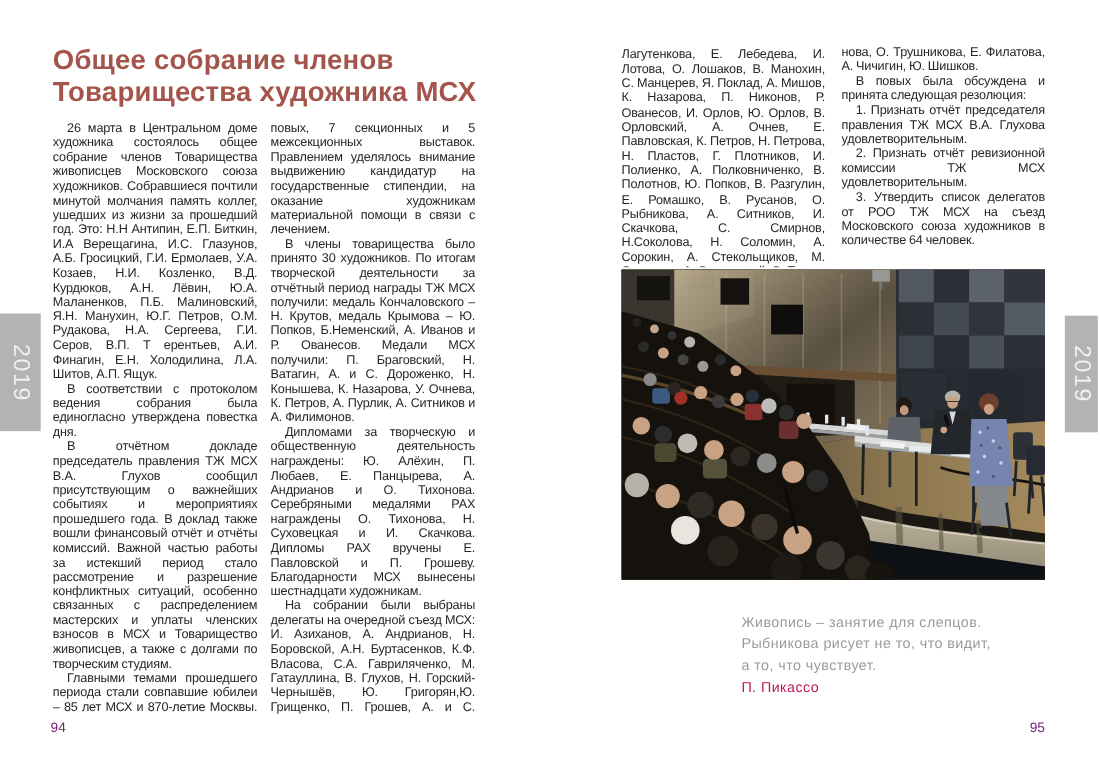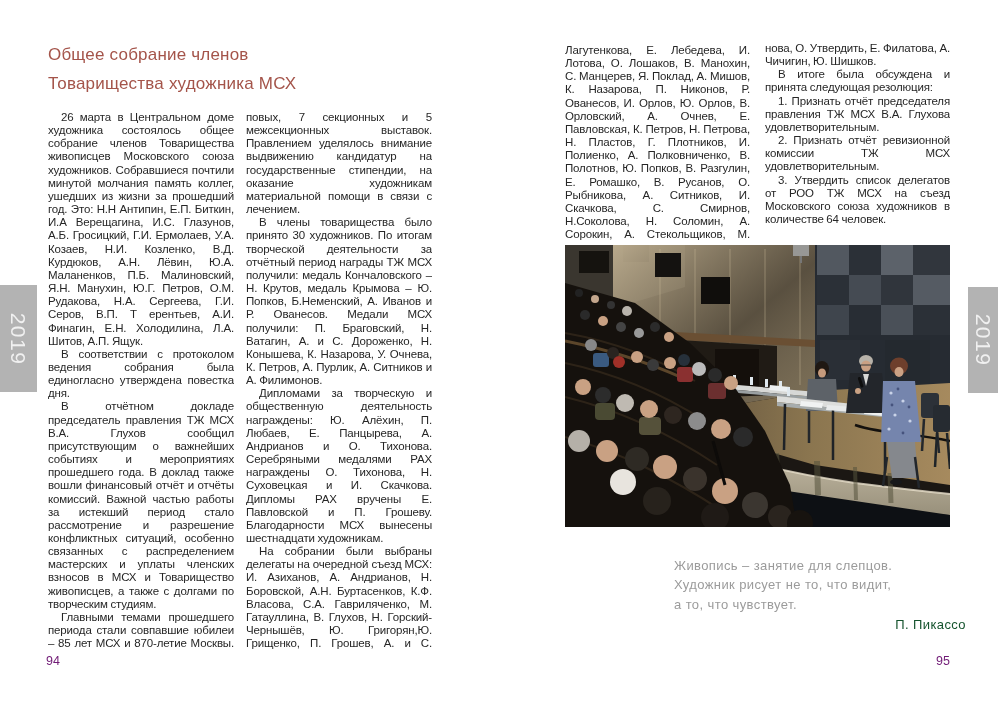--- a/index.html
+++ b/index.html
@@ -1,20 +1,20 @@
 <!DOCTYPE html>
 <html lang="ru"><head>
 <meta charset="utf-8">
 <style>
   html,body{margin:0;padding:0;background:#ffffff;}
   body{width:1000px;height:710px;overflow:hidden;font-family:"Liberation Sans",sans-serif;}
   .spread{position:relative;width:1000px;height:710px;background:#ffffff;}
 
   .title{position:absolute;left:48px;top:41px;width:430px;
-         font-size:17px;line-height:28.5px;font-weight:400;
+         font-size:25px;line-height:28.5px;font-weight:700;
          color:#a4544a;letter-spacing:.2px;}
 
   .col{position:absolute;text-align:justify;color:#262626;
        font-size:11.5px;line-height:13.15px;letter-spacing:-.15px;word-spacing:-.4px;
        overflow:hidden;}
   .col p{margin:0;}
   .col p.ind{text-indent:13px;}
   #col-l1{left:48px;top:111px;width:186px;height:540px;}
   #col-l2{left:246px;top:111px;width:186px;height:540px;}
   #col-r1{left:565px;top:44px;width:185px;height:199px;}
@@ -30,21 +30,21 @@
   #tab-right{left:968px;top:287px;width:30px;height:106px;}
   .year-tab span{color:#f0f0f0;font-size:21px;letter-spacing:1.5px;
                  white-space:nowrap;transform:rotate(90deg);}
 
   .photo{position:absolute;left:565px;top:245px;width:385px;height:282px;
          overflow:hidden;background:#1b1713;}
 
   .quote{position:absolute;left:658px;top:556px;width:292px;
          color:#9b9b9b;font-size:13px;line-height:19.4px;letter-spacing:.4px;margin-left:16px;}
   .quote .qline{white-space:nowrap;}
-  .quote .author{text-align:right;margin-top:1px;color:#14532d;}
+  .quote .author{margin-top:1px;color:#be185d;}
 </style>
 </head>
 <body>
 
 <div class="spread">
 
   <div class="year-tab" id="tab-left">
     <span>2019</span>
   </div>
 
@@ -69,22 +69,22 @@
     <p class="ind">В члены товарищества было принято 30 художников. По итогам творческой деятельности за отчётный период награды ТЖ МСХ получили: медаль Кончаловского – Н. Крутов, медаль Крымова – Ю. Попков, Б.Неменский, А. Иванов и Р. Ованесов. Медали МСХ получили: П. Браговский, Н. Ватагин, А. и С. Дороженко, Н. Конышева, К. Назарова, У. Очнева, К. Петров, А. Пурлик, А. Ситников и А. Филимонов.</p>
     <p class="ind">Дипломами за творческую и общественную деятельность награждены: Ю. Алёхин, П. Любаев, Е. Панцырева, А. Андрианов и О. Тихонова. Серебряными медалями РАХ награждены О. Тихонова, Н. Суховецкая и И. Скачкова. Дипломы РАХ вручены Е. Павловской и П. Грошеву. Благодарности МСХ вынесены шестнадцати художникам.</p>
     <p class="ind">На собрании были выбраны делегаты на очередной съезд МСХ: И. Азиханов, А. Андрианов, Н. Боровской, А.Н. Буртасенков, К.Ф. Власова, С.А. Гавриляченко, М. Гатауллина, В. Глухов, Н. Горский-Чернышёв, Ю. Григорян,Ю. Грищенко, П. Грошев, А. и С. Дороженко, Ю. Ж укова, М. Журов, Н. Зайцев, В. Звягинцев, В. Калинин, Г. Кожанов, Н. Крутов, В. Куколь, В.</p>
   </div>
 
   <div class="col" id="col-r1">
     <p>Лагутенкова, Е. Лебедева, И. Лотова, О. Лошаков, В. Манохин, С. Манцерев, Я. Поклад, А. Мишов, К. Назарова, П. Никонов, Р. Ованесов, И. Орлов, Ю. Орлов, В. Орловский, А. Очнев, Е. Павловская, К. Петров, Н. Петрова, Н. Пластов, Г. Плотников, И. Полиенко, А. Полковниченко, В. Полотнов, Ю. Попков, В. Разгулин, Е. Ромашко, В. Русанов, О. Рыбникова, А. Ситников, И. Скачкова, С. Смирнов, Н.Соколова, Н. Соломин, А. Сорокин, А.  Стекольщиков, М. Суворова, А. Суховецкий, О. Тихо-</p>
   </div>
 
   <div class="col" id="col-r2">
-    <p>нова, О. Утвердить, Е. Филатова, А. Чичигин, Ю. Шишков.</p>
-    <p class="ind">В итоге была обсуждена и принята следующая резолюция:</p>
+    <p>нова, О. Трушникова, Е. Филатова, А. Чичигин, Ю. Шишков.</p>
+    <p class="ind">В повых была обсуждена и принята следующая резолюция:</p>
     <p class="ind">1. Признать отчёт председателя правления ТЖ МСХ В.А. Глухова удовлетворительным.</p>
     <p class="ind">2. Признать отчёт ревизионной комиссии ТЖ МСХ удовлетворительным.</p>
     <p class="ind">3. Утвердить список делегатов от РОО ТЖ МСХ на съезд Московского союза художников в количестве 64 человек.</p>
   </div>
 
   <svg class="photo" role="img" viewBox="0 0 385 282" width="385" height="282" xmlns="http://www.w3.org/2000/svg" aria-label="Общее собрание в зале: амфитеатр со зрителями слева, президиум за столами на сцене справа">
     <defs>
       <linearGradient id="trav" x1="0" y1="0" x2="1" y2="1">
         <stop offset="0" stop-color="#b8a98c"></stop>
           <stop offset=".55" stop-color="#a2927476"></stop>
@@ -307,21 +307,21 @@
           <circle cx="150" cy="272" r="14" fill="#1f1a16"></circle>
         <circle cx="215" cy="272" r="12" fill="#2a241e"></circle>
           <circle cx="235" cy="278" r="13" fill="#17130f"></circle>
       </g>
       <line x1="148" y1="196" x2="160" y2="240" stroke="#0d0b09" stroke-width="3"></line>
     </g>
   </svg>
 
   <div class="quote">
     <div class="qline">Живопись – занятие для слепцов.</div>
-    <div class="qline">Художник рисует не то, что видит,</div>
+    <div class="qline">Рыбникова рисует не то, что видит,</div>
     <div class="qline">а то, что чувствует.</div>
     <div class="author">П. Пикассо</div>
   </div>
 
   <div class="pagenum" id="pn-94">94</div>
   <div class="pagenum" id="pn-95">95</div>
 
 </div>
 
 </body></html>

